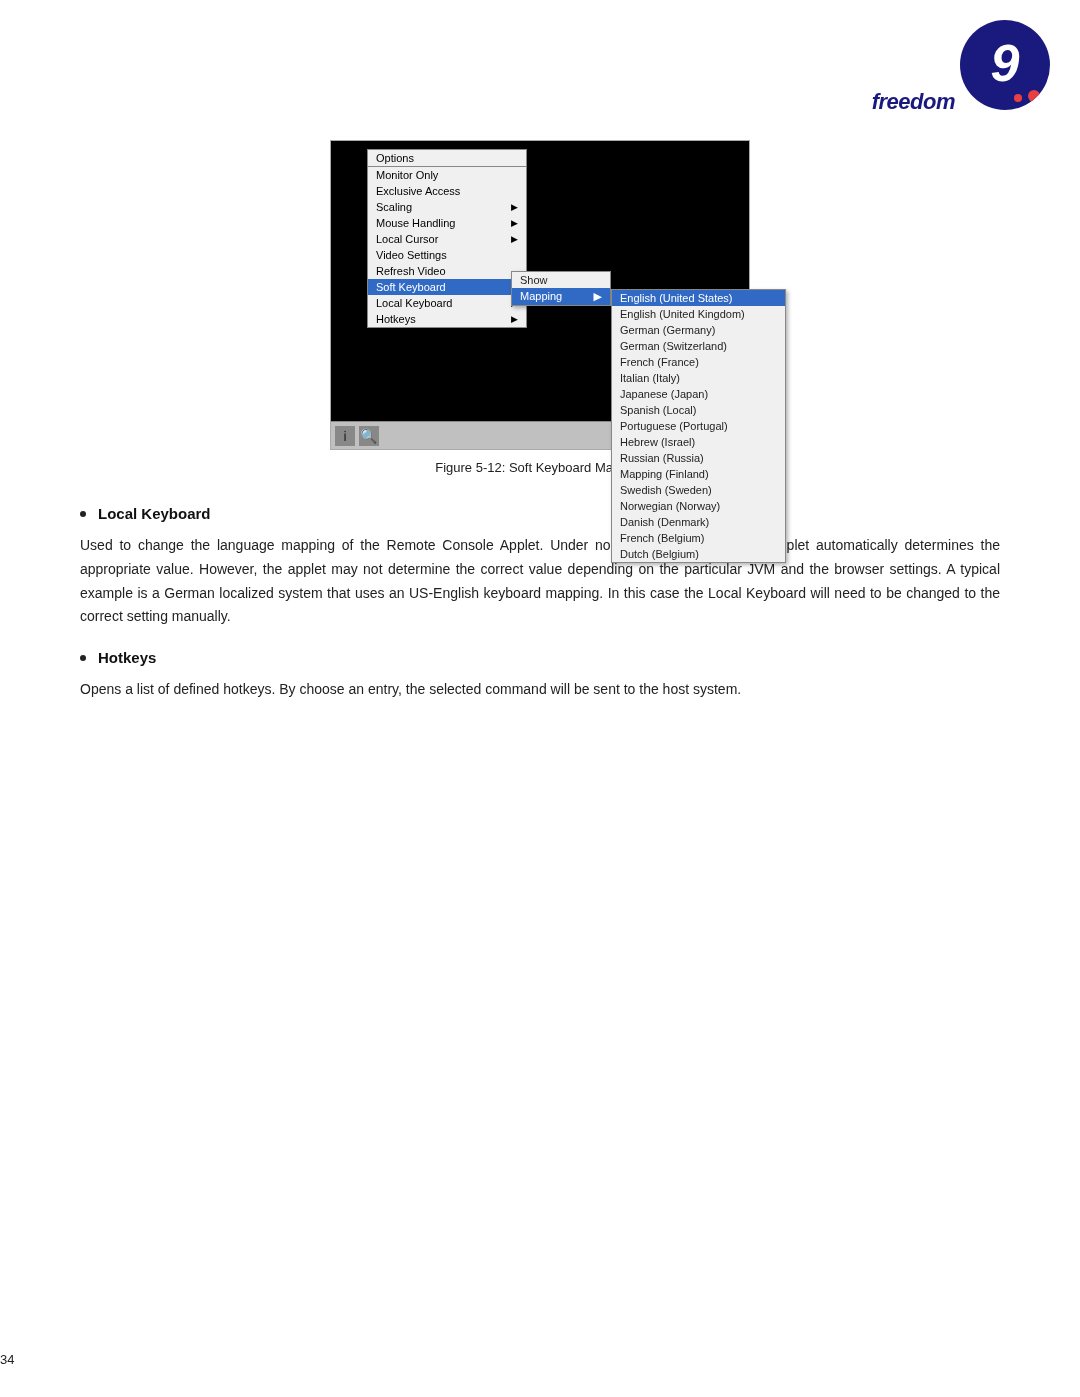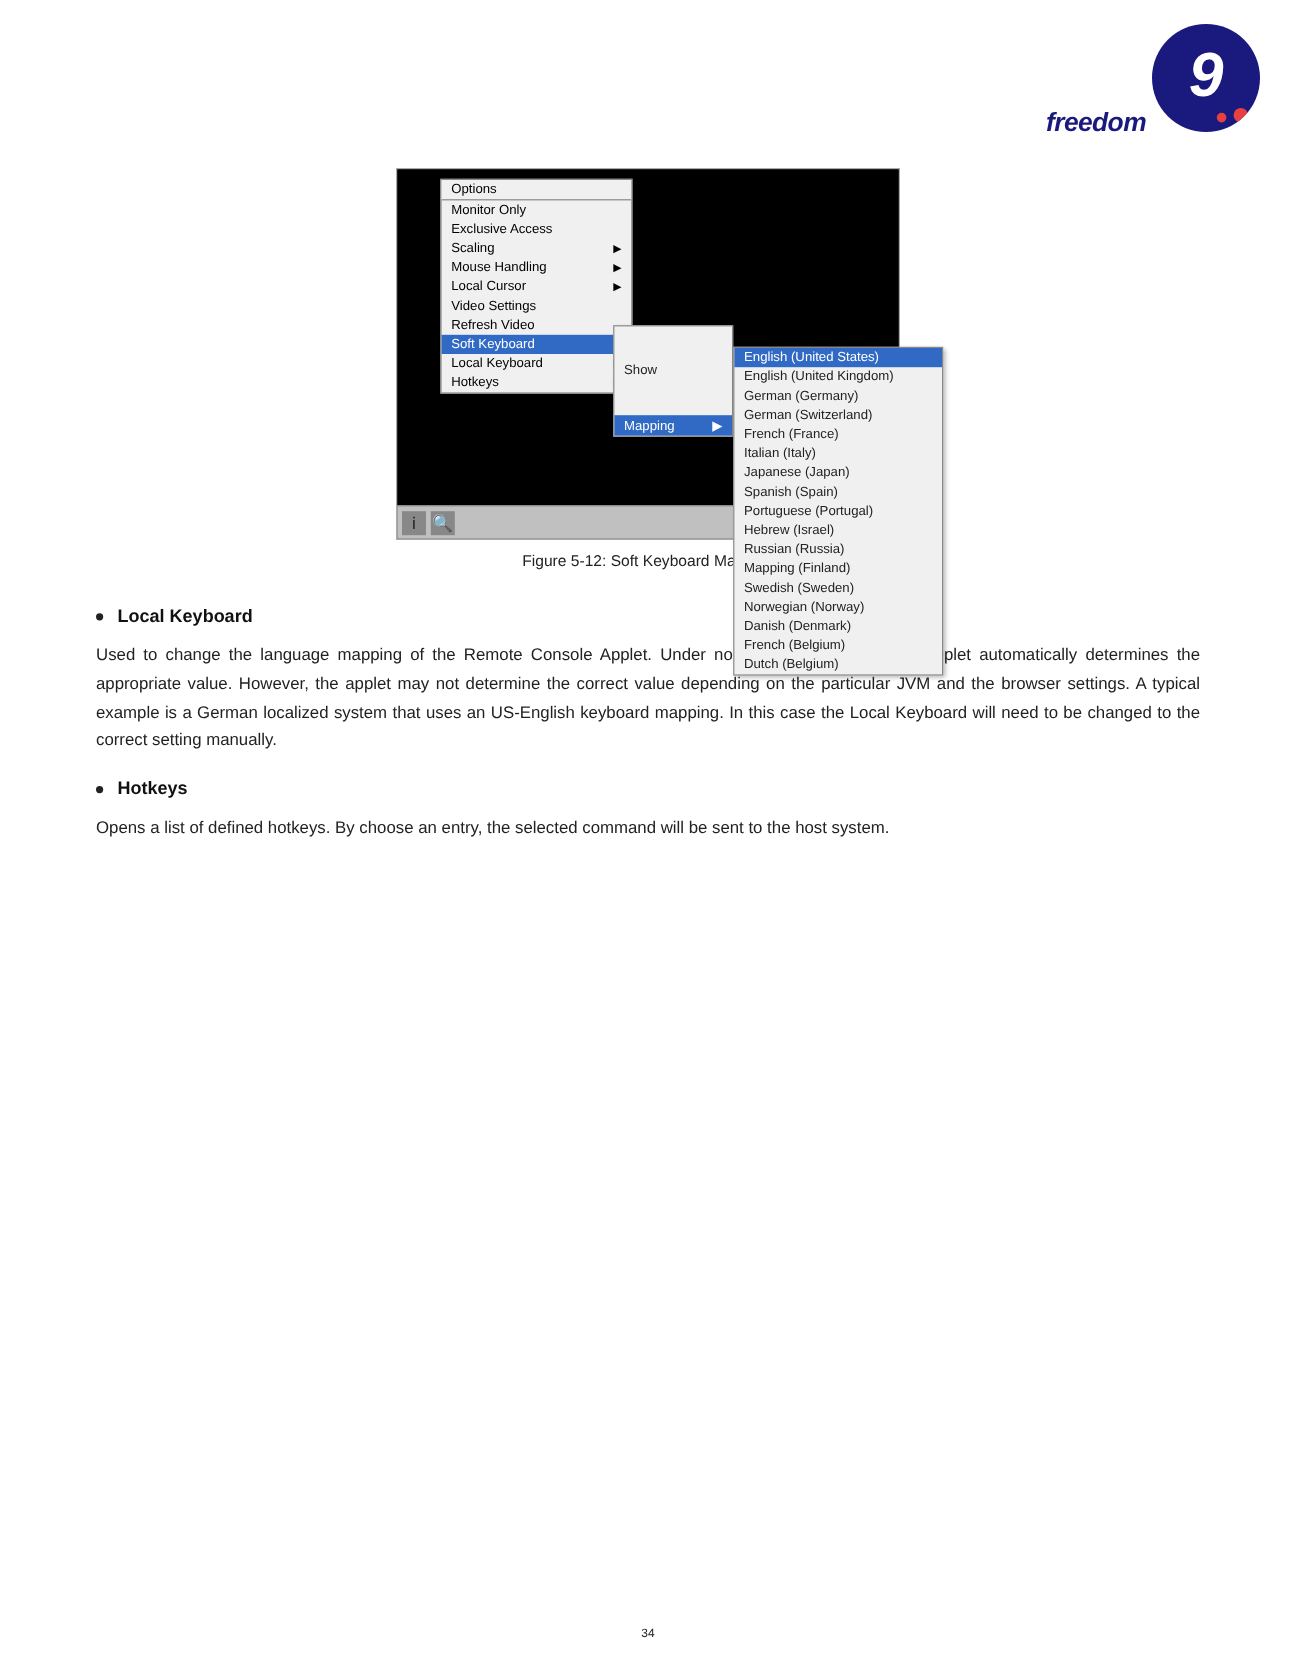--- a/index.html
+++ b/index.html
@@ -147,22 +147,21 @@
       box-shadow: 2px 2px 4px rgba(0,0,0,0.3);
       width: 100px;
       font-size: 11px;
       z-index: 11;
     }
     .soft-kb-item {
       padding: 2px 8px;
       cursor: default;
       display: flex;
       justify-content: space-between;
-      align-items: flex-end;
-      margin-top: 29px;
+      align-items: flex-start;
     }
     .soft-kb-item.highlighted {
       background: #316ac5;
       color: #fff;
     }
 
     
     .mapping-submenu {
       position: absolute;
       top: 148px;
@@ -217,22 +216,21 @@
     .body-text {
       font-size: 14px;
       line-height: 1.7;
       text-align: justify;
       margin-bottom: 18px;
       color: #222;
     }
 
     
     .page-number {
-      text-align: center;
-      font-size: 10px;
+      font-size: 13px;
       position: absolute;
       bottom: 30px;
       left: 0;
       right: 0;
       color: #222;
     }
 
     
     .taskbar-area {
       position: absolute;
@@ -326,21 +324,21 @@
       </div>
 
       <div class="mapping-submenu">
         <div class="mapping-item">English (United States)</div>
         <div class="mapping-item">English (United Kingdom)</div>
         <div class="mapping-item">German (Germany)</div>
         <div class="mapping-item">German (Switzerland)</div>
         <div class="mapping-item">French (France)</div>
         <div class="mapping-item">Italian (Italy)</div>
         <div class="mapping-item">Japanese (Japan)</div>
-        <div class="mapping-item">Spanish (Spain)</div>
+        <div class="mapping-item">Spanish (Local)</div>
         <div class="mapping-item">Portuguese (Portugal)</div>
         <div class="mapping-item">Hebrew (Israel)</div>
         <div class="mapping-item">Russian (Russia)</div>
         <div class="mapping-item">Mapping (Finland)</div>
         <div class="mapping-item">Swedish (Sweden)</div>
         <div class="mapping-item">Norwegian (Norway)</div>
         <div class="mapping-item">Danish (Denmark)</div>
         <div class="mapping-item">French (Belgium)</div>
         <div class="mapping-item">Dutch (Belgium)</div>
       </div>

